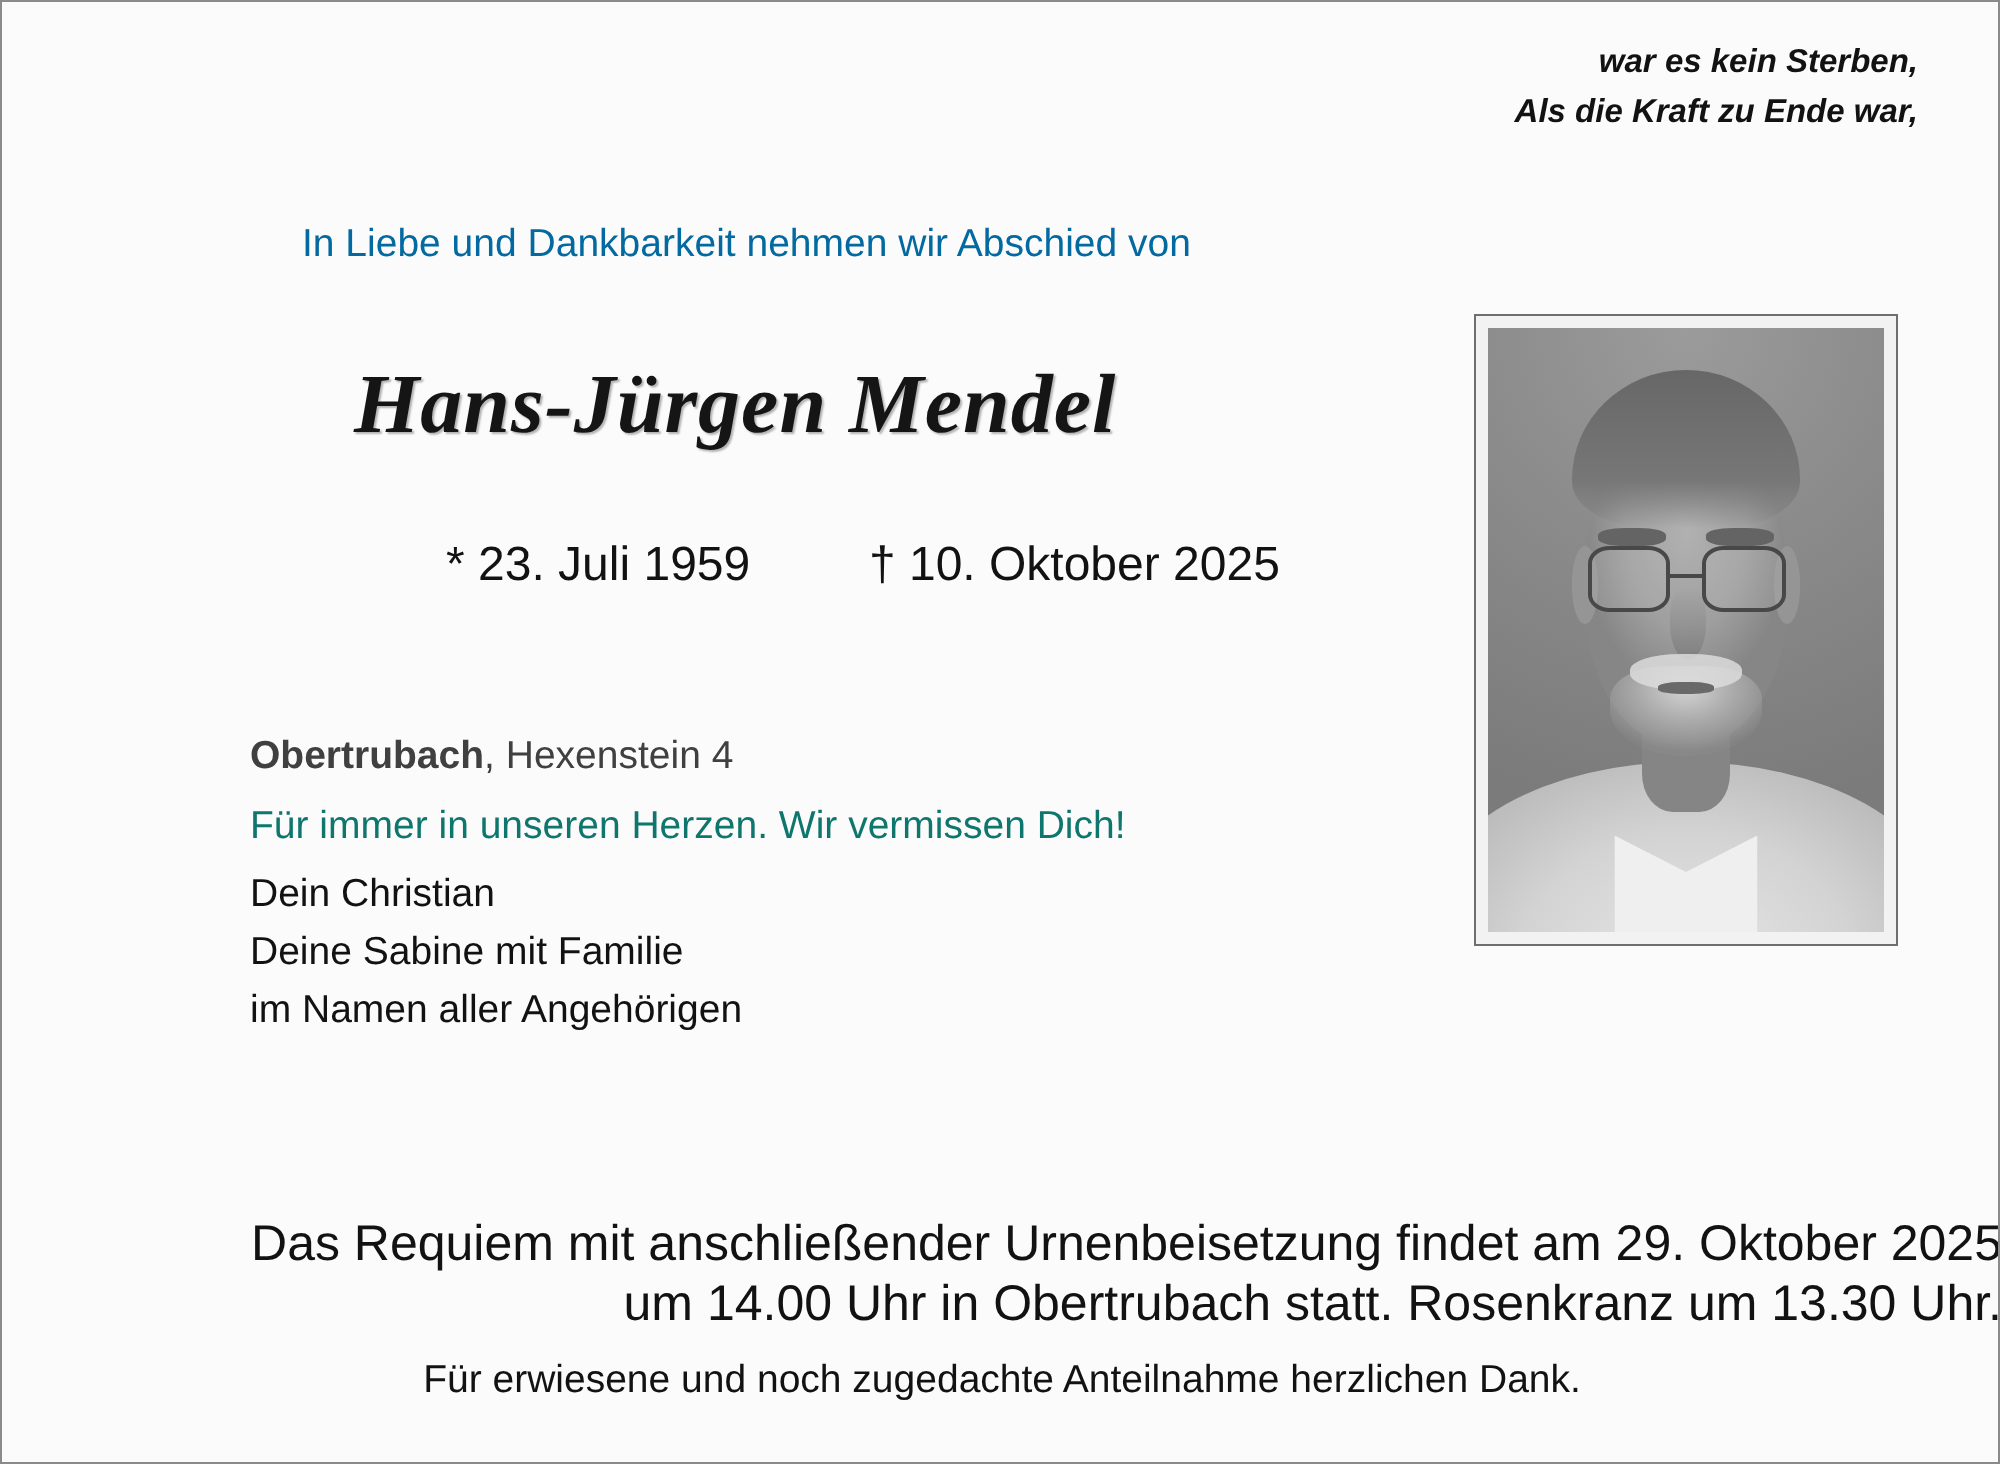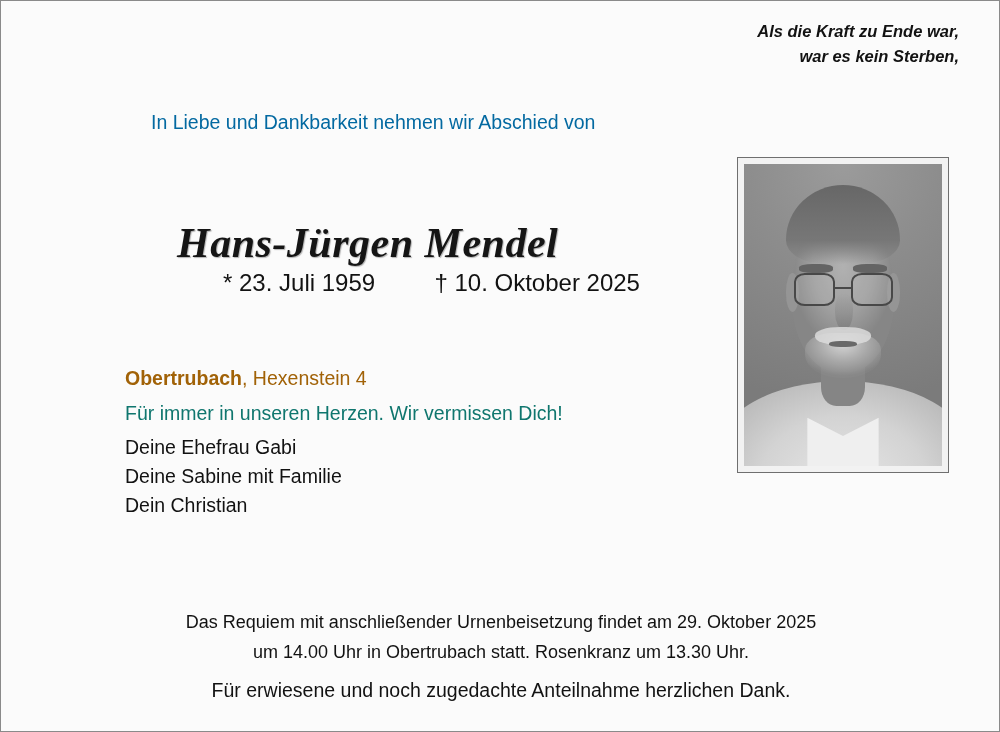--- a/index.html
+++ b/index.html
@@ -48,42 +48,41 @@
     top: 178px;
     left: 176px;
     font-family: "Liberation Serif", serif;
     font-weight: bold;
     font-style: italic;
     font-size: 42px;
     letter-spacing: 0.5px;
     color: #151515;
     white-space: nowrap;
     text-shadow: 1px 1px 1px rgba(120,120,120,0.55);
-    margin-top: 40px;
   }
 
   .dates {
     position: absolute;
     top: 268px;
     left: 222px;
     font-size: 24px;
     color: #121212;
     white-space: nowrap;
   }
   .dates .gap {
     display: inline-block;
     width: 46px;
   }
 
   .place {
     position: absolute;
     top: 366px;
     left: 124px;
     font-size: 19.5px;
-    color: #a16207;
+    color: #404040;
     white-space: nowrap;
   }
   .place .town {
     font-weight: bold;
   }
 
   .message {
     position: absolute;
     top: 401px;
     left: 124px;
@@ -102,22 +101,22 @@
   }
   .survivors div {
     white-space: nowrap;
   }
 
   .service {
     position: absolute;
     top: 606px;
     left: 0;
     width: 1000px;
-    text-align: center;
-    font-size: 18px;
+    text-align: right;
+    font-size: 25px;
     line-height: 30px;
     color: #121212;
   }
   .service div {
     white-space: nowrap;
   }
 
   .thanks {
     position: absolute;
     top: 678px;
@@ -286,44 +285,44 @@
     background: #efefef;
     clip-path: polygon(0 0, 50% 38%, 100% 0, 100% 100%, 0 100%);
   }
 </style>
 </head>
 <body>
 
 <div class="page">
 
   <div class="epigraph">
+    <div>war es kein Sterben,</div>
     <div>Als die Kraft zu Ende war,</div>
-    <div>war es kein Sterben,</div>
   </div>
 
   <div class="intro">In Liebe und Dankbarkeit nehmen wir Abschied von</div>
 
   <div class="name">Hans-Jürgen Mendel</div>
 
   <div class="dates">
     <span>* 23. Juli 1959</span>
     <span class="gap"></span>
     <span>† 10. Oktober 2025</span>
   </div>
 
   <div class="place">
     <span class="town">Obertrubach</span><span>, Hexenstein 4</span>
   </div>
 
   <div class="message">Für immer in unseren Herzen. Wir vermissen Dich!</div>
 
   <div class="survivors">
-    <div>Deine Ehefrau Gabi</div>
+    <div>Dein Christian</div>
     <div>Deine Sabine mit Familie</div>
-    <div>Dein Christian</div>
+    <div>im Namen aller Angehörigen</div>
   </div>
 
   <div class="service">
     <div>Das Requiem mit anschließender Urnenbeisetzung findet am 29. Oktober 2025</div>
     <div>um 14.00 Uhr in Obertrubach statt. Rosenkranz um 13.30 Uhr.</div>
   </div>
 
   <div class="thanks">Für erwiesene und noch zugedachte Anteilnahme herzlichen Dank.</div>
 
   <div class="portrait-frame">

